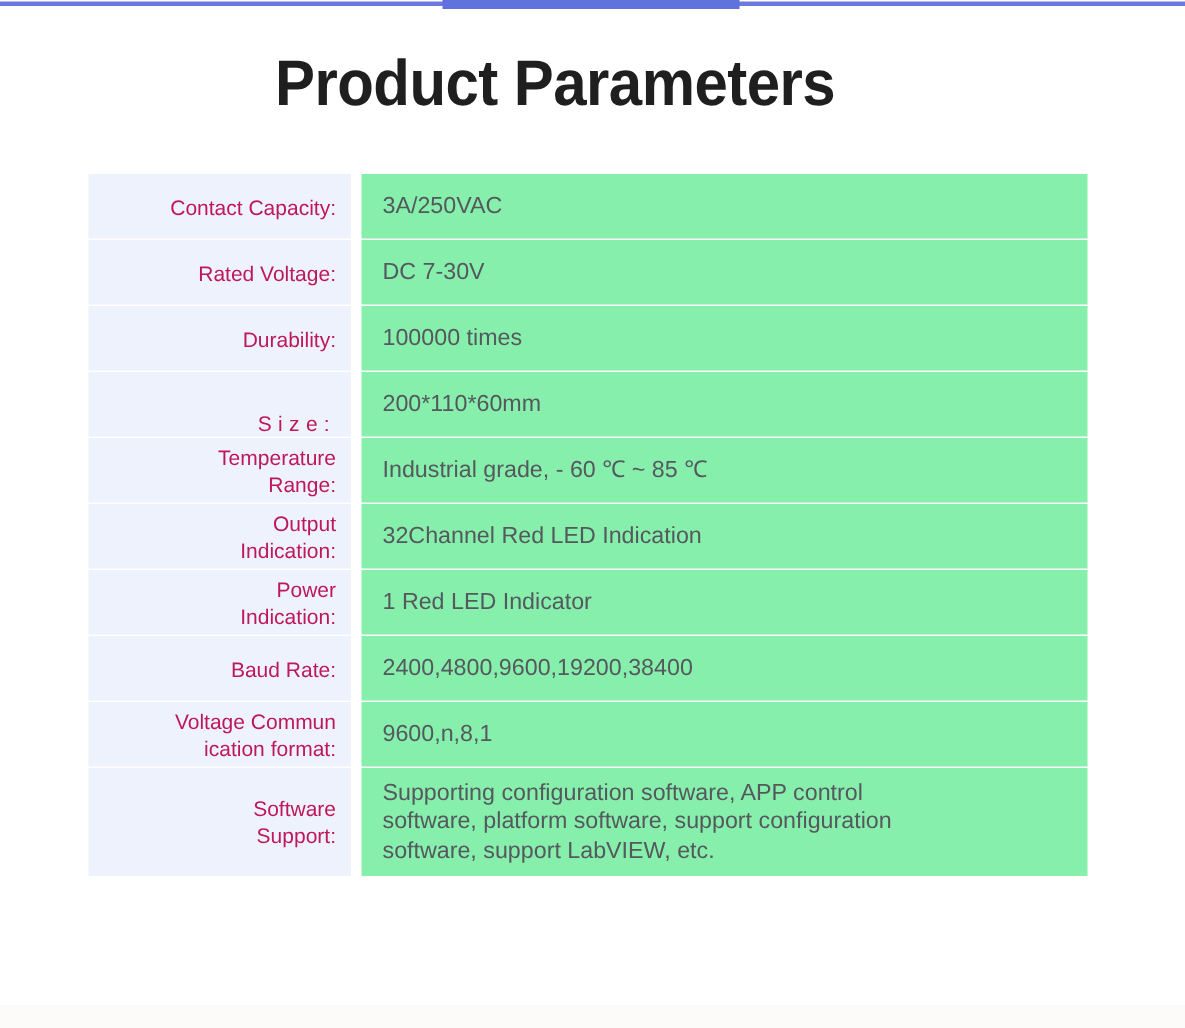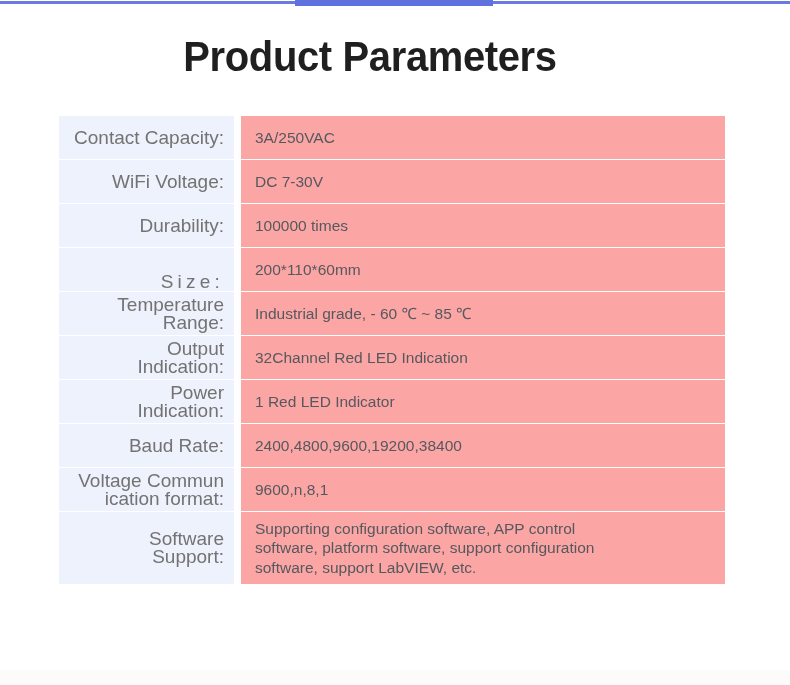--- a/index.html
+++ b/index.html
@@ -62,43 +62,43 @@
   }
   .spec-row {
     display: flex;
     align-items: stretch;
     margin-bottom: 1px;
   }
   .spec-label {
     width: 175px;
     flex: 0 0 175px;
     background: #eef2fc;
-    color: #737373;
-    font-size: 19px;
+    color: #be185d;
+    font-size: 14px;
     line-height: 18px;
     text-align: right;
     padding: 0 10px 0 6px;
     box-sizing: border-box;
     display: flex;
     align-items: center;
     justify-content: flex-end;
   }
   .spec-label span {
     display: block;
     white-space: pre-line;
   }
   .spec-label.spaced span {
     letter-spacing: 4.2px;
     padding-left: 4px;
     margin-top: 24px;
   }
   .spec-value {
     flex: 1 1 auto;
     margin-left: 7px;
-    background: #fca5a5;
+    background: #86efac;
     color: #55595e;
     font-size: 15.5px;
     line-height: 19.5px;
     padding: 0 0 0 14px;
     box-sizing: border-box;
     display: flex;
     align-items: center;
   }
   .spec-value span {
     display: block;
@@ -132,21 +132,21 @@
     <div class="spec-row">
       <div class="spec-label h-sm">
         <span>Contact Capacity:</span>
       </div>
       <div class="spec-value h-sm">
         <span>3A/250VAC</span>
       </div>
     </div>
     <div class="spec-row">
       <div class="spec-label h-sm">
-        <span>WiFi Voltage:</span>
+        <span>Rated Voltage:</span>
       </div>
       <div class="spec-value h-sm">
         <span>DC 7-30V</span>
       </div>
     </div>
     <div class="spec-row">
       <div class="spec-label h-sm">
         <span>Durability:</span>
       </div>
       <div class="spec-value h-sm">

